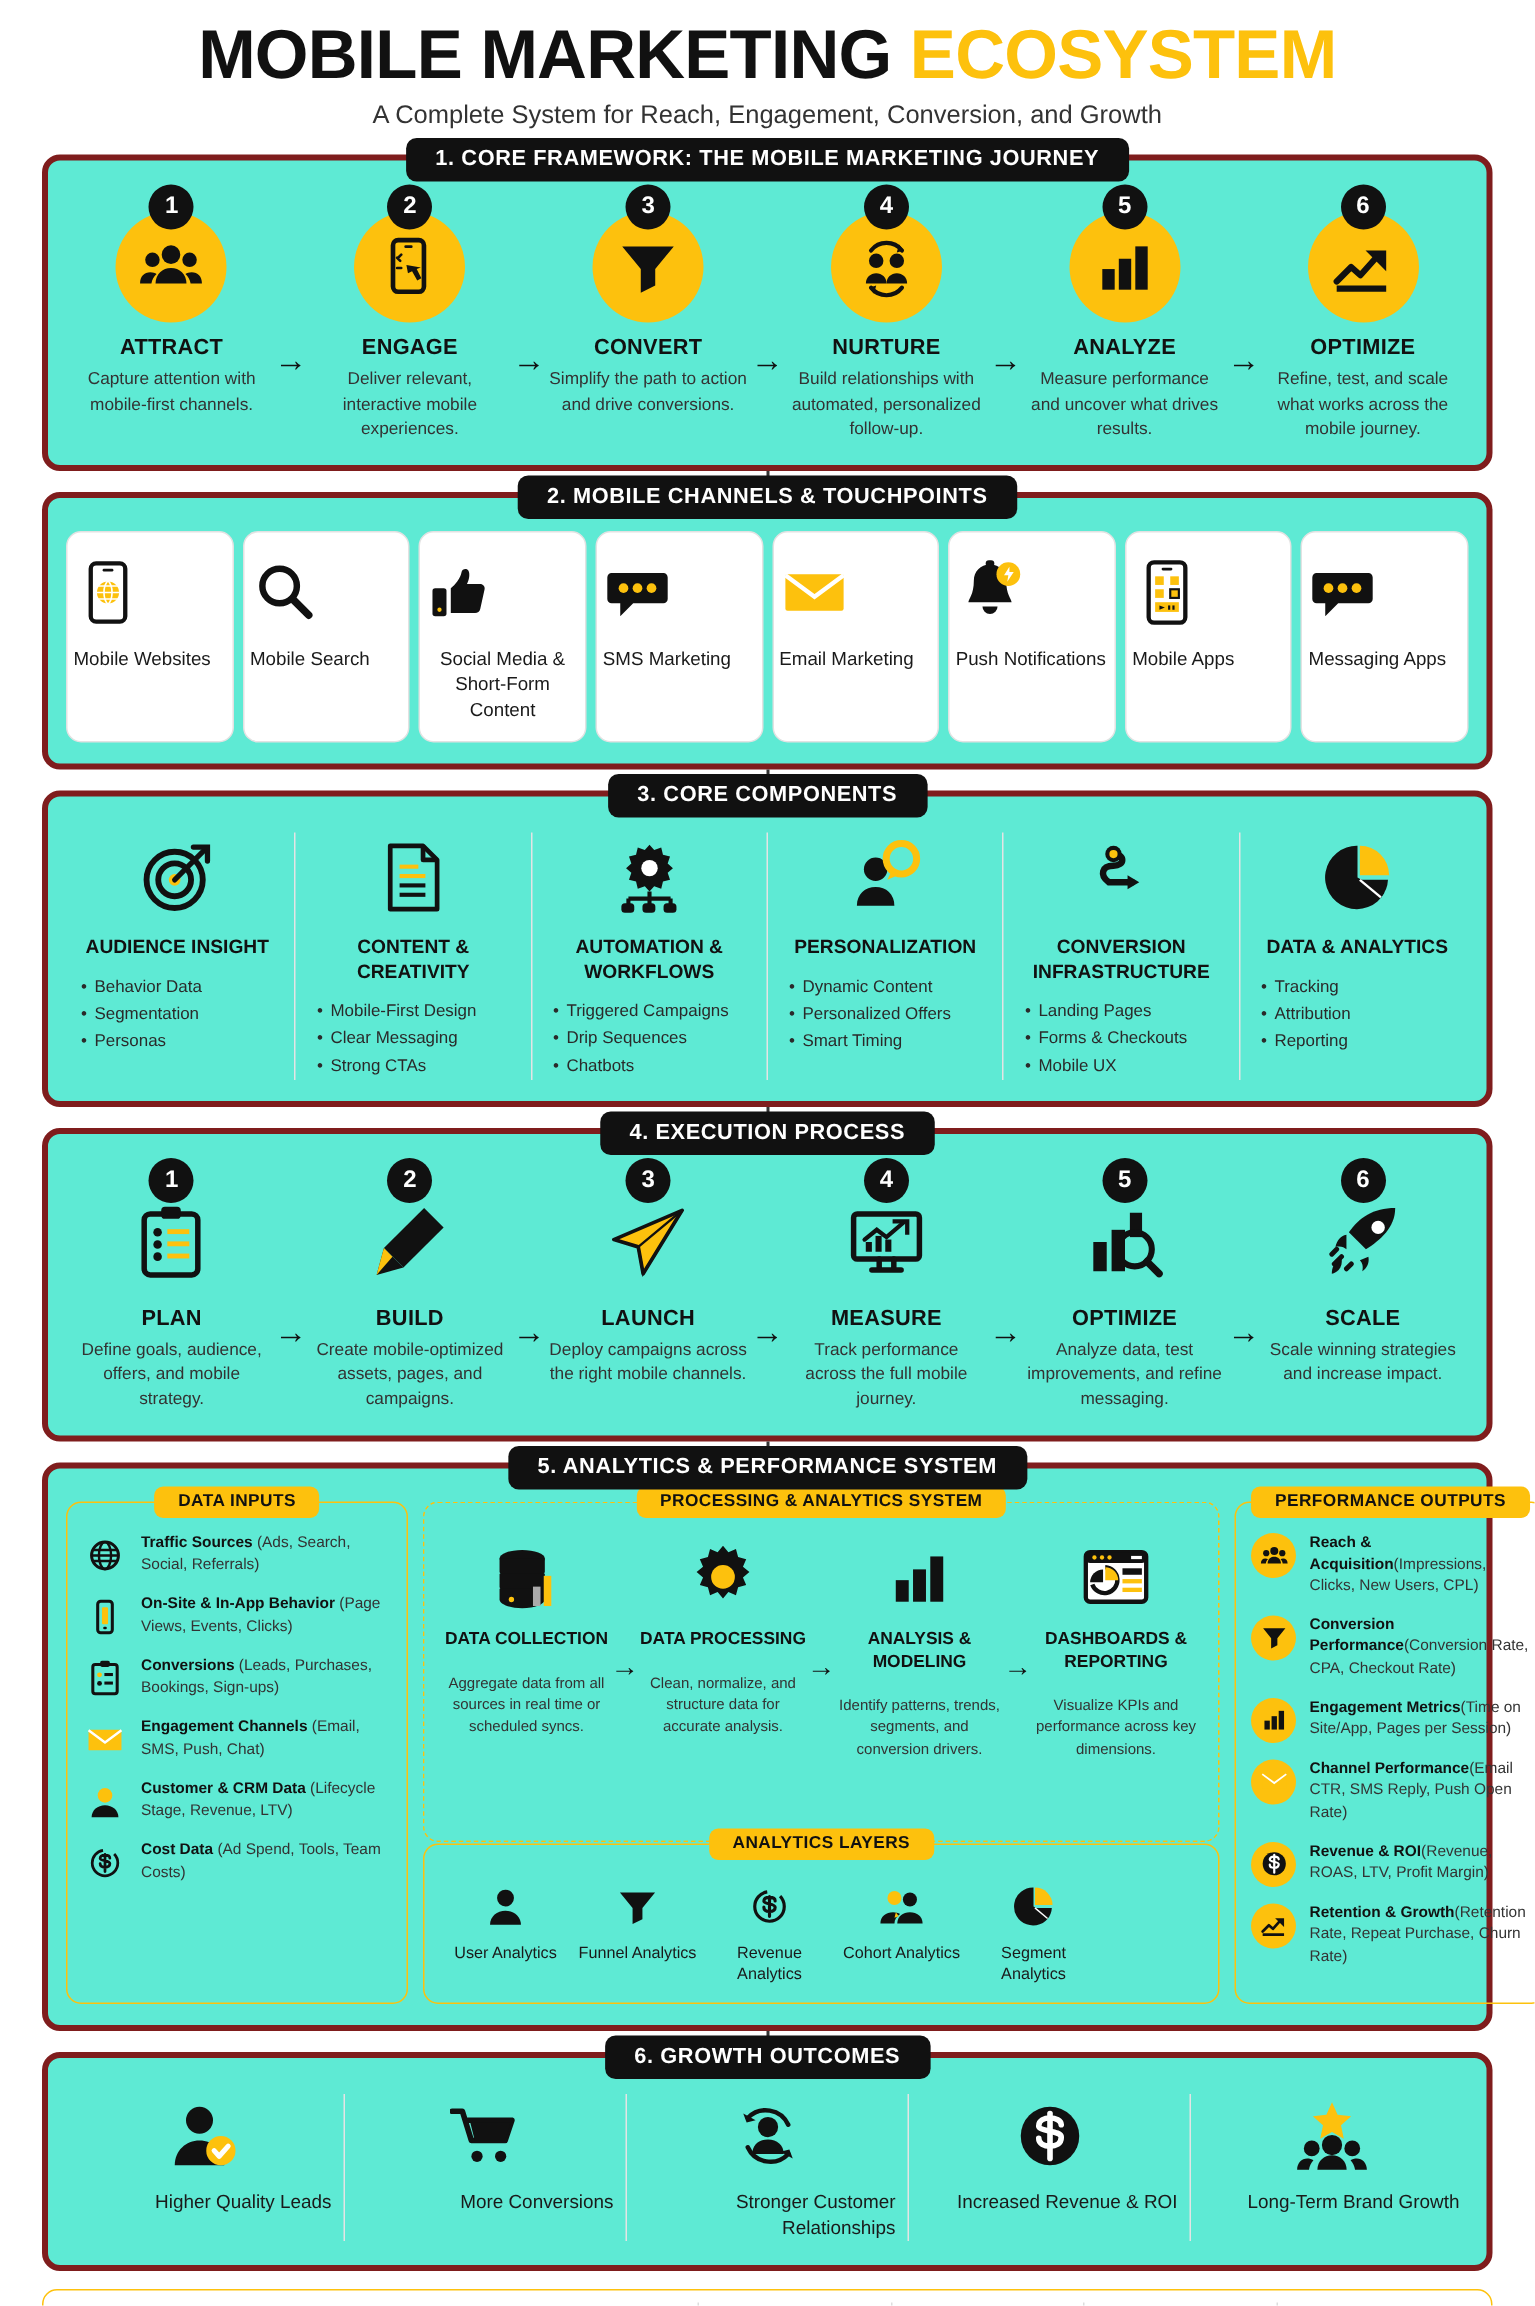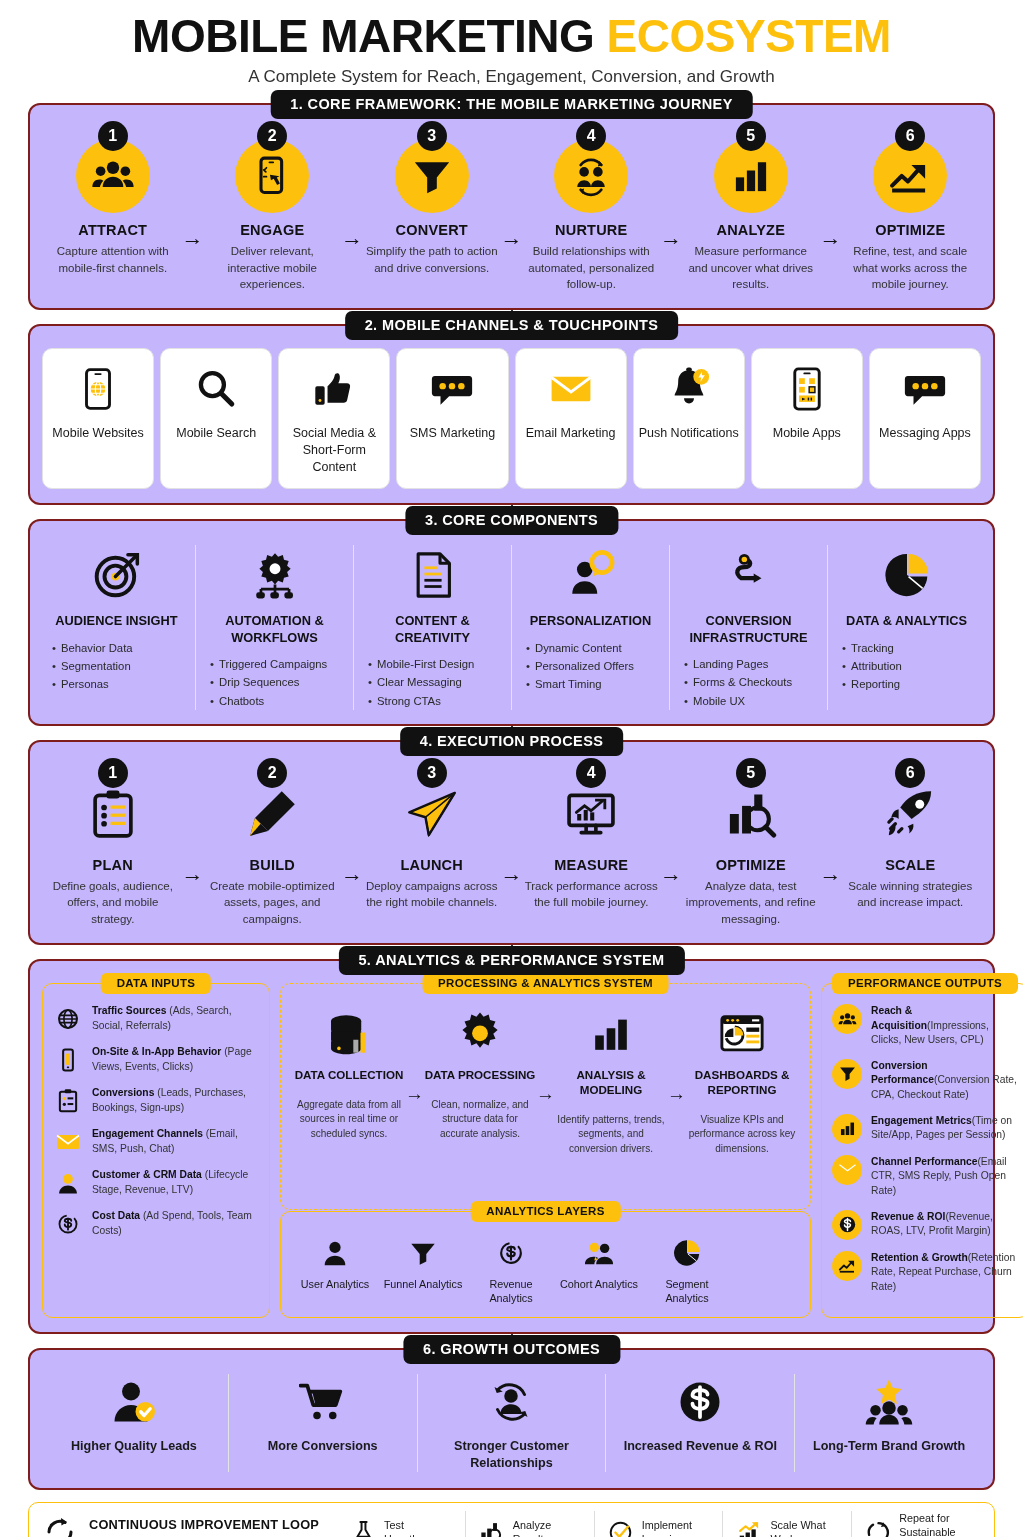--- a/index.html
+++ b/index.html
@@ -15,21 +15,21 @@
   
   .hdr { text-align: center; padding-top: 12px; }
   .hdr h1 {
     font-size: 46px; font-weight: 900; letter-spacing: -0.5px;
     line-height: 1.05; text-transform: uppercase;
   }
   .hdr h1 .accent { color: #FDC10D; }
   .hdr .sub { font-size: 17px; color: #333; margin-top: 7px; font-weight: 400; }
 
   
-  .section { position: relative; border: 2px solid #7f1d1d; border-radius: 12px; background: #c4b5fd; }
+  .section { position: relative; border: 4px solid #7f1d1d; border-radius: 12px; background: #5eead4; }
   .sec-title {
     position: absolute; top: -15px; left: 50%; transform: translateX(-50%);
     background: #111; color: #fff; font-size: 14.5px; font-weight: 800;
     letter-spacing: 0.4px; padding: 6px 20px 7px; border-radius: 7px;
     white-space: nowrap; z-index: 5;
   }
   .connector { width: 2px; height: 14px; background: #333; margin: 0 auto; position: relative; }
   .connector:after {
     content: ""; position: absolute; bottom: -1px; left: 50%; transform: translateX(-50%);
     border-left: 5px solid transparent; border-right: 5px solid transparent; border-top: 7px solid #333;
@@ -53,21 +53,21 @@
   }
   .j-plain { width: 74px; height: 68px; margin: 12px auto 0; display:flex; align-items:center; justify-content:center; }
   .j-name { font-size: 14.5px; font-weight: 800; margin-top: 9px; letter-spacing:.2px; }
   .j-desc { font-size: 11.5px; color: #333; line-height: 1.42; margin-top: 5px; padding: 0 2px; }
 
   
   .chan-wrap { padding: 22px 12px 14px; display:flex; justify-content: space-between; gap: 6px; }
   .chan-card {
     flex: 1; border: 1px solid #e2e2e2; border-radius: 10px; background:#fff;
     padding: 12px 4px 12px; text-align: center; min-height: 126px;
-    display:flex; flex-direction:column; align-items:center;
+    display:flex; flex-direction:column; align-items:flex-start;
   }
   .chan-ico { height: 56px; display:flex; align-items:center; justify-content:center; }
   .chan-lbl { font-size: 12.5px; line-height: 1.35; color: #1a1a1a; margin-top: 8px; }
 
   
   .comp-wrap { padding: 24px 8px 14px; display:flex; }
   .comp-col { flex: 1; padding: 0 10px; border-right: 1px solid #e4e4e4; }
   .comp-col:last-child { border-right: none; }
   .comp-ico { height: 60px; display:flex; align-items:center; justify-content:center; }
   .comp-name { font-size: 12.8px; font-weight: 800; text-align:center; margin-top: 8px; line-height:1.3; }
@@ -96,21 +96,21 @@
   .proc-ico { height: 56px; display:flex; align-items:center; justify-content:center; }
   .proc-name { font-size: 11.6px; font-weight: 800; margin-top: 6px; line-height: 1.28; }
   .proc-desc { font-size: 10px; color:#333; line-height: 1.45; margin-top: 15px; }
   .layers-row { display:flex; justify-content: flex-start; padding-top: 2px; }
   .layer-item { text-align:center; width: 88px; }
   .layer-ico { height: 38px; display:flex; align-items:center; justify-content:center; }
   .layer-lbl { font-size: 10.8px; line-height: 1.3; margin-top: 5px; color:#1a1a1a; }
 
   
   .out-wrap { padding: 24px 10px 16px; display:flex; }
-  .out-col { flex:1; text-align:center; border-right: 1px solid #e4e4e4; padding: 0 8px; font-weight: bold; }
+  .out-col { flex:1; text-align:right; border-right: 1px solid #e4e4e4; padding: 0 8px; }
   .out-col:last-child { border-right: none; }
   .out-ico { height: 56px; display:flex; align-items:center; justify-content:center; }
   .out-lbl { font-size: 12.6px; line-height:1.35; margin-top: 8px; color:#1a1a1a; }
 
   
   .footer {
     margin-top: 12px; border: 1.5px solid #FDC10D; border-radius: 10px;
     display:flex; align-items:center; padding: 8px 14px; gap: 2px;
   }
   .f-main { display:flex; align-items:center; gap: 12px; padding-right: 16px; flex: none; }
@@ -338,51 +338,51 @@
           <div class="comp-name">AUDIENCE INSIGHT</div>
           <ul class="comp-list">
             <li>Behavior Data</li>
             <li>Segmentation</li>
             <li>Personas</li>
           </ul>
         </div>
         <div class="comp-col">
           <div class="comp-ico">
             <svg width="50" height="50" viewBox="0 0 64 64">
+              <path d="M13 5h28l12 12v42H13z" fill="none" stroke="#111" stroke-width="4" stroke-linejoin="round"></path>
+              <path d="M41 5v12h12" fill="none" stroke="#111" stroke-width="4" stroke-linejoin="round"></path>
+              <rect x="21" y="21" width="16" height="3.5" fill="#FDC10D"></rect>
+              <rect x="21" y="29" width="22" height="3.5" fill="#FDC10D"></rect>
+              <rect x="21" y="37" width="22" height="3.5" fill="#111"></rect>
+              <rect x="21" y="45" width="22" height="3.5" fill="#111"></rect>
+            </svg>
+          </div>
+          <div class="comp-name">CONTENT &amp; CREATIVITY</div>
+          <ul class="comp-list">
+            <li>Mobile-First Design</li>
+            <li>Clear Messaging</li>
+            <li>Strong CTAs</li>
+          </ul>
+        </div>
+        <div class="comp-col">
+          <div class="comp-ico">
+            <svg width="50" height="50" viewBox="0 0 64 64">
               <path d="M32 4l4 4.5 6-2 1.5 6 6 1.5-2 6L52 24l-4.5 4 2 6-6 1.5L42 41.5l-6-2L32 44l-4-4.5-6 2-1.5-6L14.5 34l2-6L12 24l4.5-4-2-6 6-1.5L22 6.5l6 2z" fill="#111"></path>
               <circle cx="32" cy="24" r="7" fill="#fff"></circle>
               <path d="M32 44v6M14 50h36M14 50v5M32 50v5M50 50v5" fill="none" stroke="#111" stroke-width="3.5"></path>
               <rect x="8" y="54" width="11" height="8" rx="3" fill="#111"></rect>
               <rect x="26" y="54" width="11" height="8" rx="3" fill="#111"></rect>
               <rect x="44" y="54" width="11" height="8" rx="3" fill="#111"></rect>
             </svg>
           </div>
           <div class="comp-name">AUTOMATION &amp; WORKFLOWS</div>
           <ul class="comp-list">
             <li>Triggered Campaigns</li>
             <li>Drip Sequences</li>
             <li>Chatbots</li>
-          </ul>
-        </div>
-        <div class="comp-col">
-          <div class="comp-ico">
-            <svg width="50" height="50" viewBox="0 0 64 64">
-              <path d="M13 5h28l12 12v42H13z" fill="none" stroke="#111" stroke-width="4" stroke-linejoin="round"></path>
-              <path d="M41 5v12h12" fill="none" stroke="#111" stroke-width="4" stroke-linejoin="round"></path>
-              <rect x="21" y="21" width="16" height="3.5" fill="#FDC10D"></rect>
-              <rect x="21" y="29" width="22" height="3.5" fill="#FDC10D"></rect>
-              <rect x="21" y="37" width="22" height="3.5" fill="#111"></rect>
-              <rect x="21" y="45" width="22" height="3.5" fill="#111"></rect>
-            </svg>
-          </div>
-          <div class="comp-name">CONTENT &amp; CREATIVITY</div>
-          <ul class="comp-list">
-            <li>Mobile-First Design</li>
-            <li>Clear Messaging</li>
-            <li>Strong CTAs</li>
           </ul>
         </div>
         <div class="comp-col">
           <div class="comp-ico">
             <svg width="50" height="50" viewBox="0 0 64 64">
               <circle cx="24" cy="25" r="10" fill="#111"></circle>
               <path d="M8 56c0-10 7-16 16-16s16 6 16 16z" fill="#111"></path>
               <circle cx="46" cy="16" r="13" fill="none" stroke="#FDC10D" stroke-width="6"></circle>
               <path d="M38 26l-4 8 9-4z" fill="#FDC10D"></path>
             </svg>

